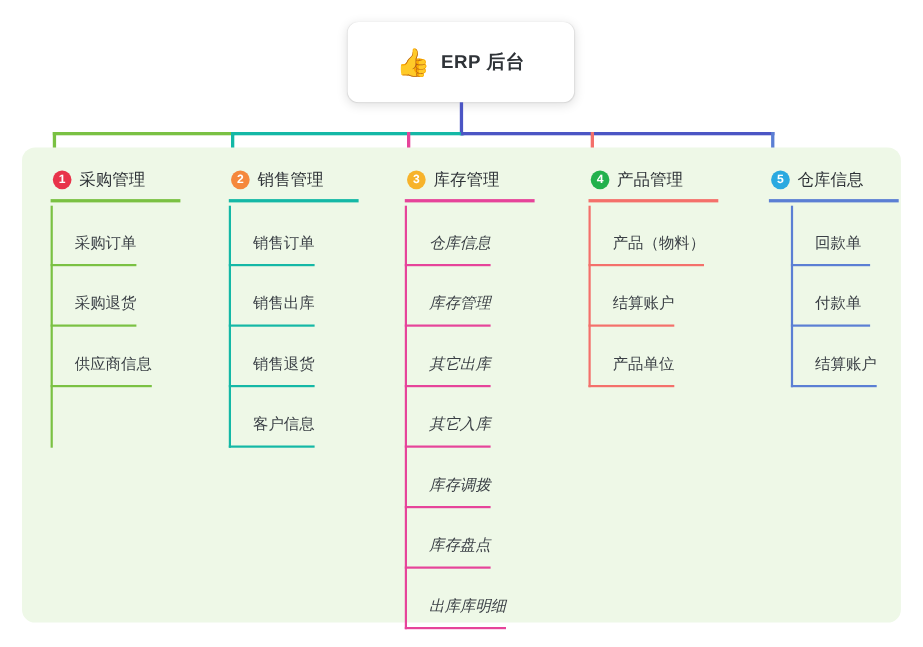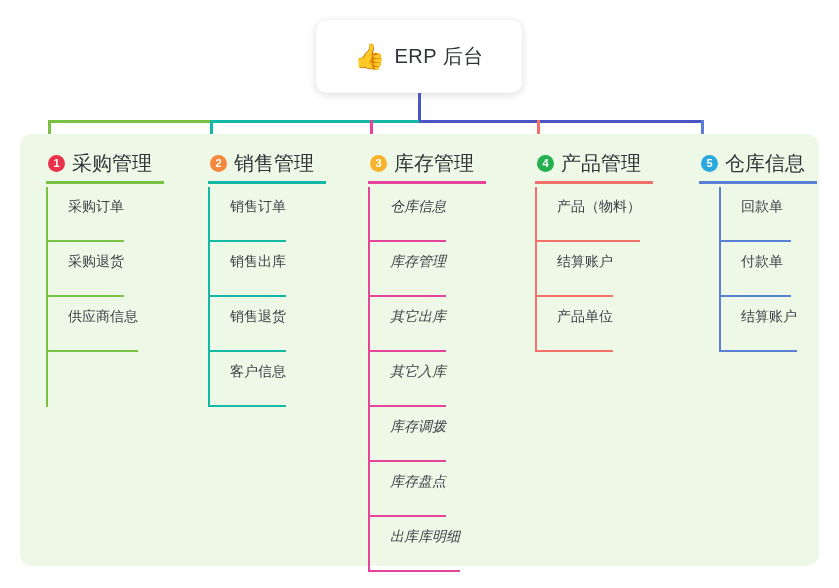--- a/index.html
+++ b/index.html
@@ -31,24 +31,25 @@
     align-items: center;
     justify-content: center;
     gap: 9px;
   }
   .title-emoji {
     font-size: 25px;
     line-height: 1;
     font-family: "DejaVu Sans", sans-serif;
   }
   .title-text {
-    font-size: 20px;
+    font-size: 17px;
     color: #2f3338;
     letter-spacing: 0.5px;
     white-space: nowrap;
+    font-weight: bold;
   }
 
   
   .conn { position: absolute; }
   .v-stem {
     width: 3px;
     background: #4b55c4;
   }
   .bus-seg { height: 3px; }
   .drop { width: 3px; }
@@ -81,21 +82,21 @@
     height: 17px;
     border-radius: 50%;
     color: #ffffff;
     font-size: 11px;
     line-height: 17px;
     text-align: center;
     font-weight: bold;
     flex: none;
   }
   .col-title {
-    font-size: 20px;
+    font-size: 15px;
     color: #2f3338;
     white-space: nowrap;
   }
   .head-rule {
     height: 3px;
     margin-left: 8px;
   }
 
   
   .items {
@@ -111,21 +112,21 @@
   }
   .item {
     position: relative;
     height: 55px;
     box-sizing: border-box;
     margin-left: 0;
   }
   .item-label {
     position: absolute;
     left: 22px;
-    bottom: 26px;
+    bottom: 12px;
     font-size: 14px;
     color: #3a3f45;
     white-space: nowrap;
   }
   .item-rule {
     position: absolute;
     left: 0;
     bottom: 0;
     height: 2px;
   }

